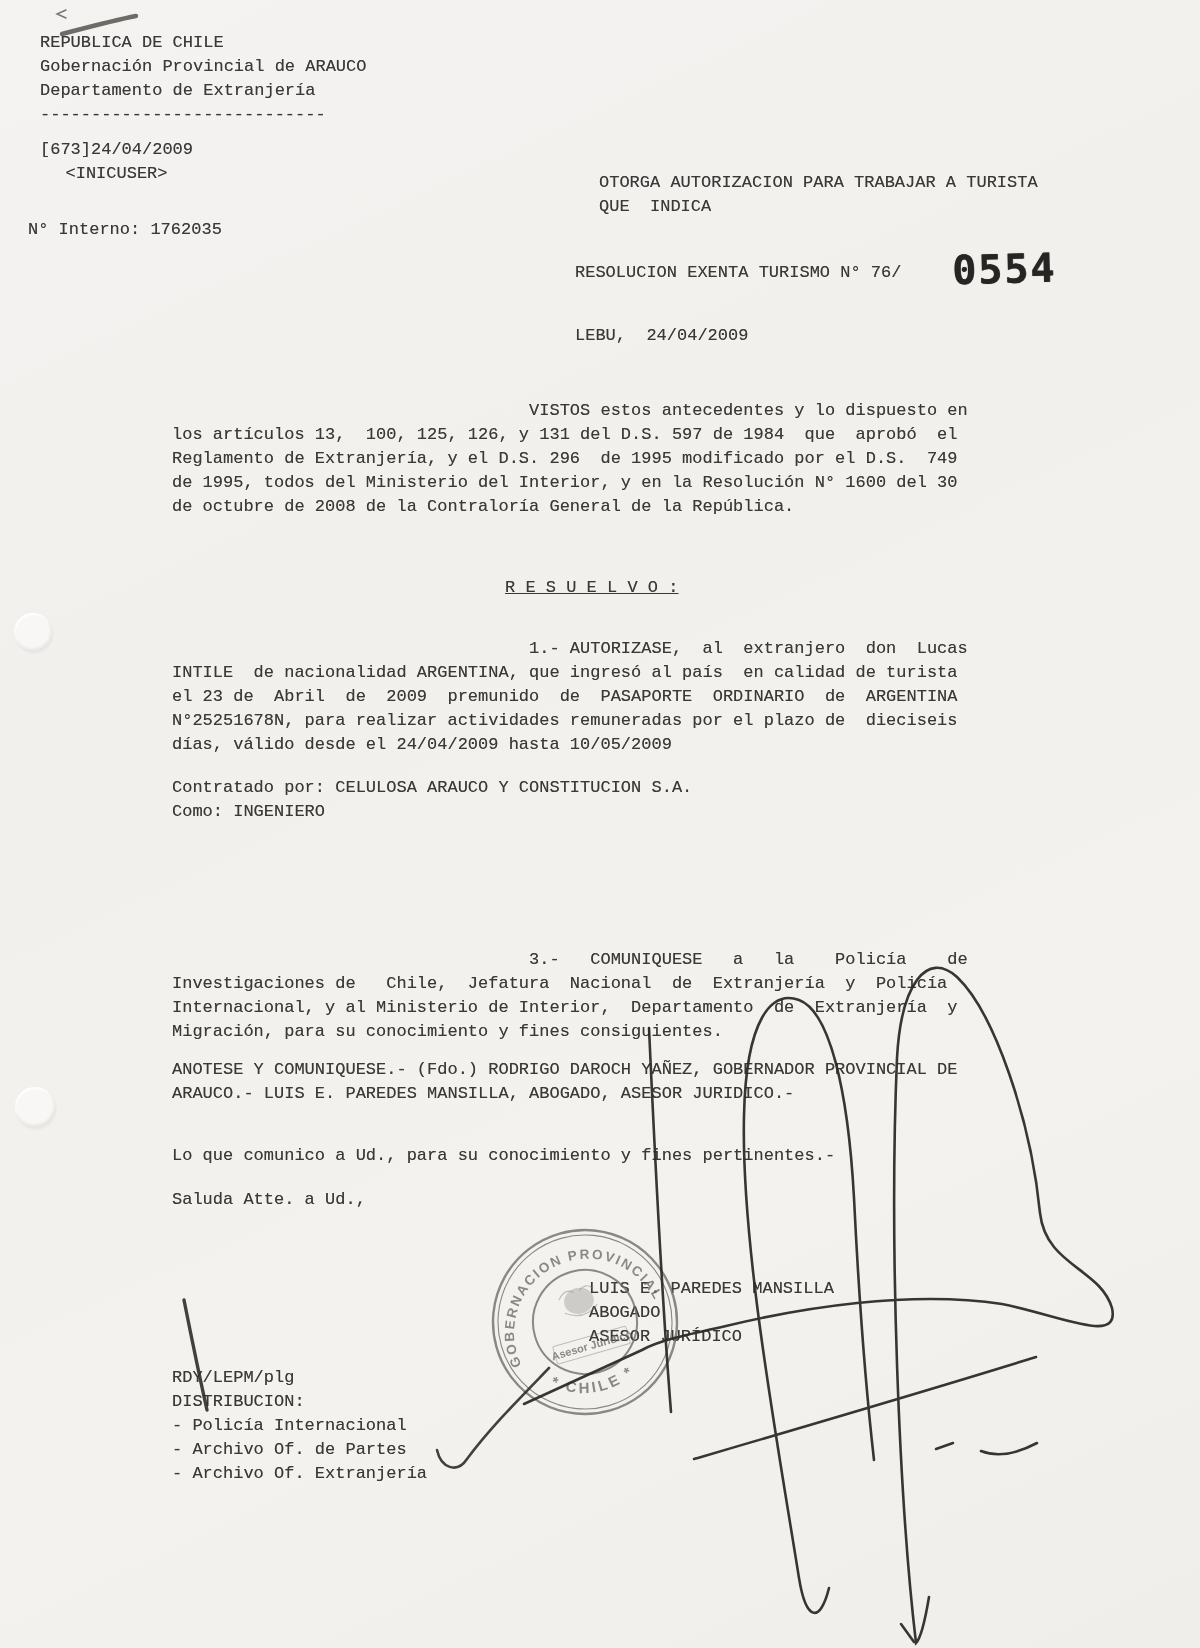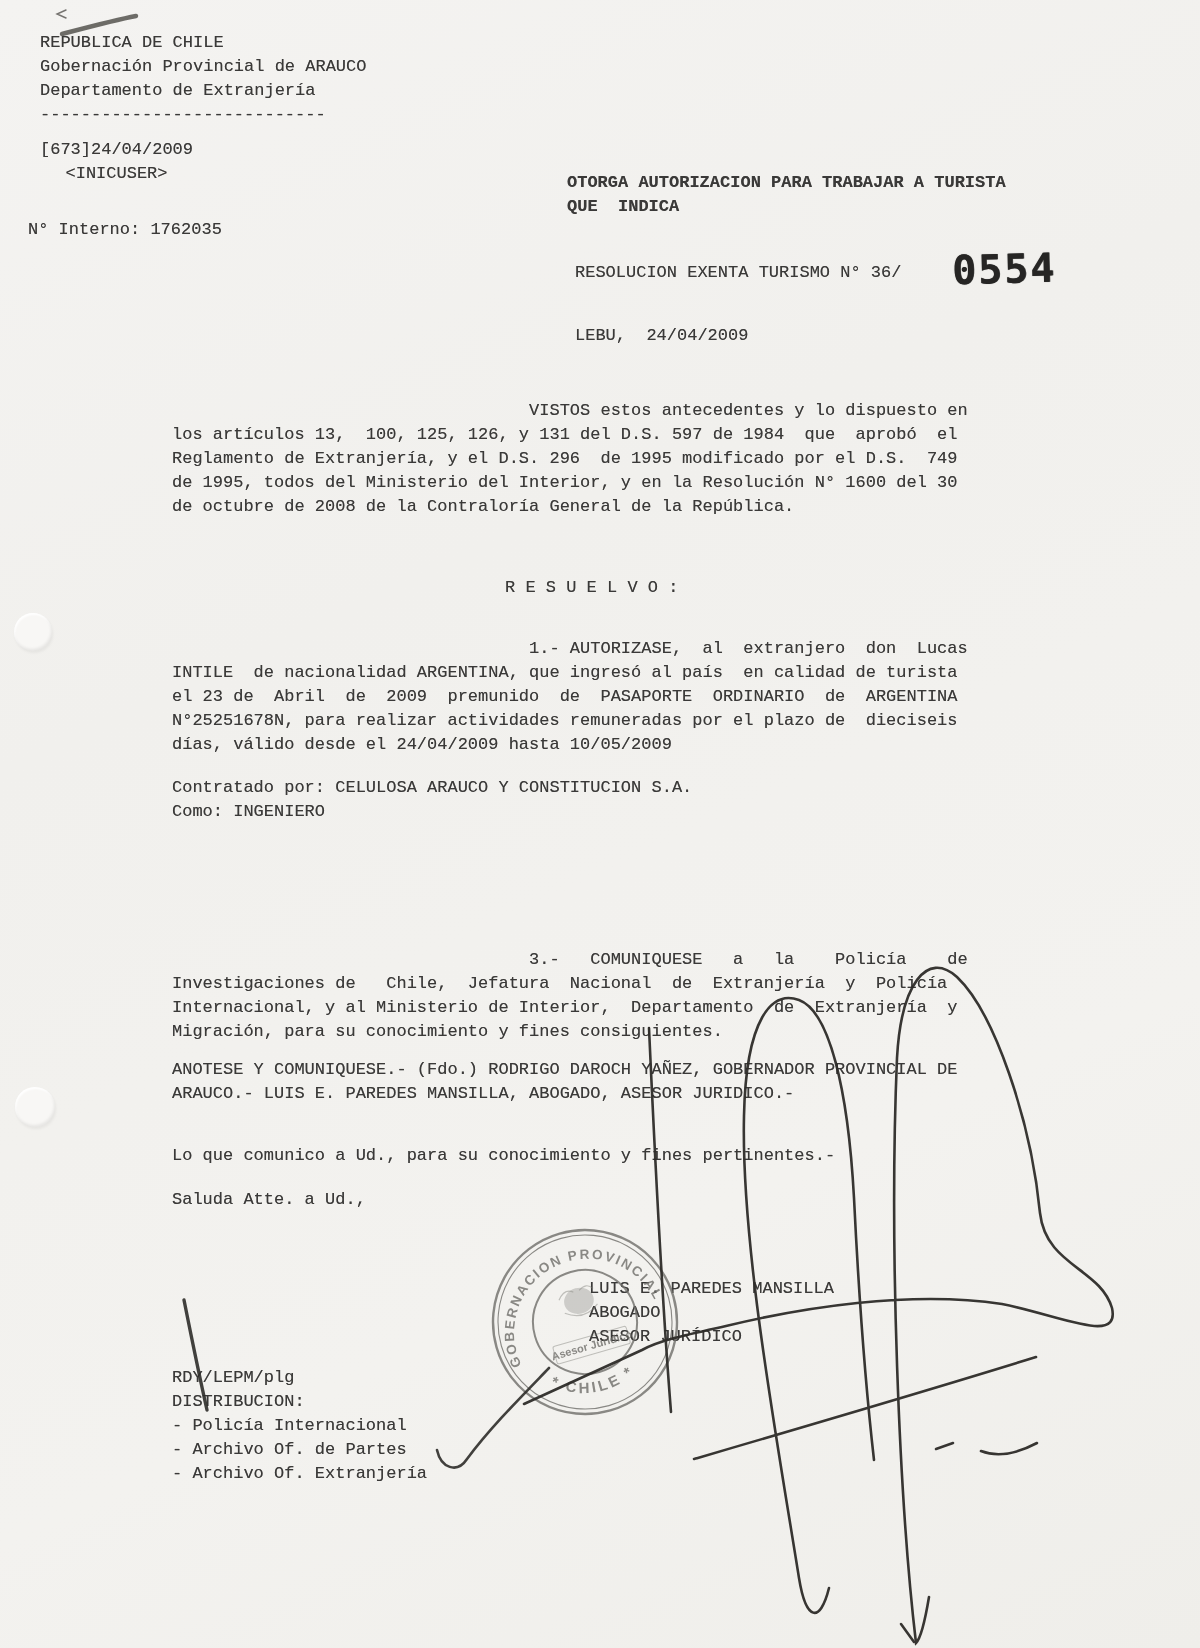--- a/index.html
+++ b/index.html
@@ -38,32 +38,32 @@
   <div class="hole" style="left:15px; top:1087px; width:40px; height:40px;"></div>
 
   <pre class="t" style="left:40px; top:31px;">REPUBLICA DE CHILE
 Gobernación Provincial de ARAUCO
 Departamento de Extranjería
 ----------------------------</pre>
   <pre class="t" style="left:40px; top:138px;text-align:center;">[673]24/04/2009
 &lt;INICUSER&gt;</pre>
   <pre class="t" style="left:28px; top:218px;text-align:right;">N° Interno: 1762035</pre>
 
-  <pre class="t" style="left:567px; top:171px;font-weight:bold;">OTORGA AUTORIZACION PARA TRABAJAR A TURISTA
+  <pre class="t" style="left:599px; top:171px;">OTORGA AUTORIZACION PARA TRABAJAR A TURISTA
 QUE  INDICA</pre>
-  <pre class="t" style="left:575px; top:261px;">RESOLUCION EXENTA TURISMO N° 36/</pre>
+  <pre class="t" style="left:575px; top:261px;">RESOLUCION EXENTA TURISMO N° 76/</pre>
   <div class="stamped-number">0554</div>
   <pre class="t" style="left:575px; top:324px;">LEBU,  24/04/2009</pre>
 
   <pre class="t" style="left:172px; top:399px;">                                   VISTOS estos antecedentes y lo dispuesto en
 los artículos 13,  100, 125, 126, y 131 del D.S. 597 de 1984  que  aprobó  el
 Reglamento de Extranjería, y el D.S. 296  de 1995 modificado por el D.S.  749
 de 1995, todos del Ministerio del Interior, y en la Resolución N° 1600 del 30
 de octubre de 2008 de la Contraloría General de la República.</pre>
-  <pre class="t" style="left:505px; top:576px;">R E S U E L V O :</pre>
+  <pre class="t" style="left:505px; top:576px;text-decoration:underline;">R E S U E L V O :</pre>
   <pre class="t" style="left:172px; top:637px;">                                   1.- AUTORIZASE,  al  extranjero  don  Lucas
 INTILE  de nacionalidad ARGENTINA, que ingresó al país  en calidad de turista
 el 23 de  Abril  de  2009  premunido  de  PASAPORTE  ORDINARIO  de  ARGENTINA
 N°25251678N, para realizar actividades remuneradas por el plazo de  dieciseis
 días, válido desde el 24/04/2009 hasta 10/05/2009</pre>
   <pre class="t" style="left:172px; top:776px;">Contratado por: CELULOSA ARAUCO Y CONSTITUCION S.A.</pre>
   <pre class="t" style="left:172px; top:800px;">Como: INGENIERO</pre>
   <pre class="t" style="left:172px; top:948px;">                                   3.-   COMUNIQUESE   a   la    Policía    de
 Investigaciones de   Chile,  Jefatura  Nacional  de  Extranjería  y  Policía
 Internacional, y al Ministerio de Interior,  Departamento  de  Extranjería  y

